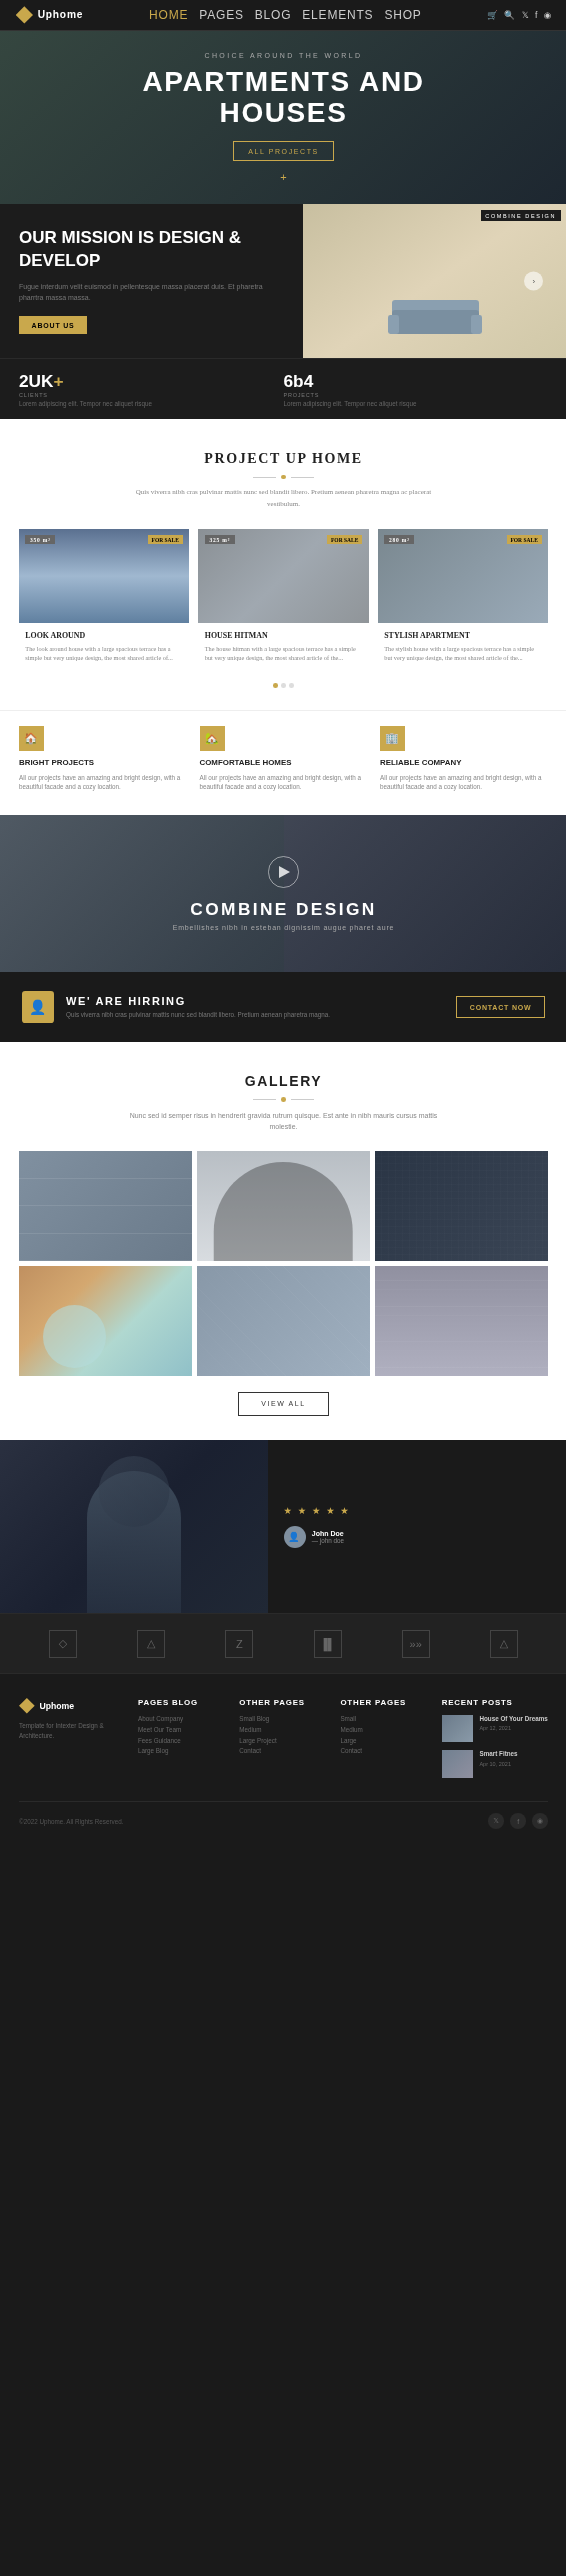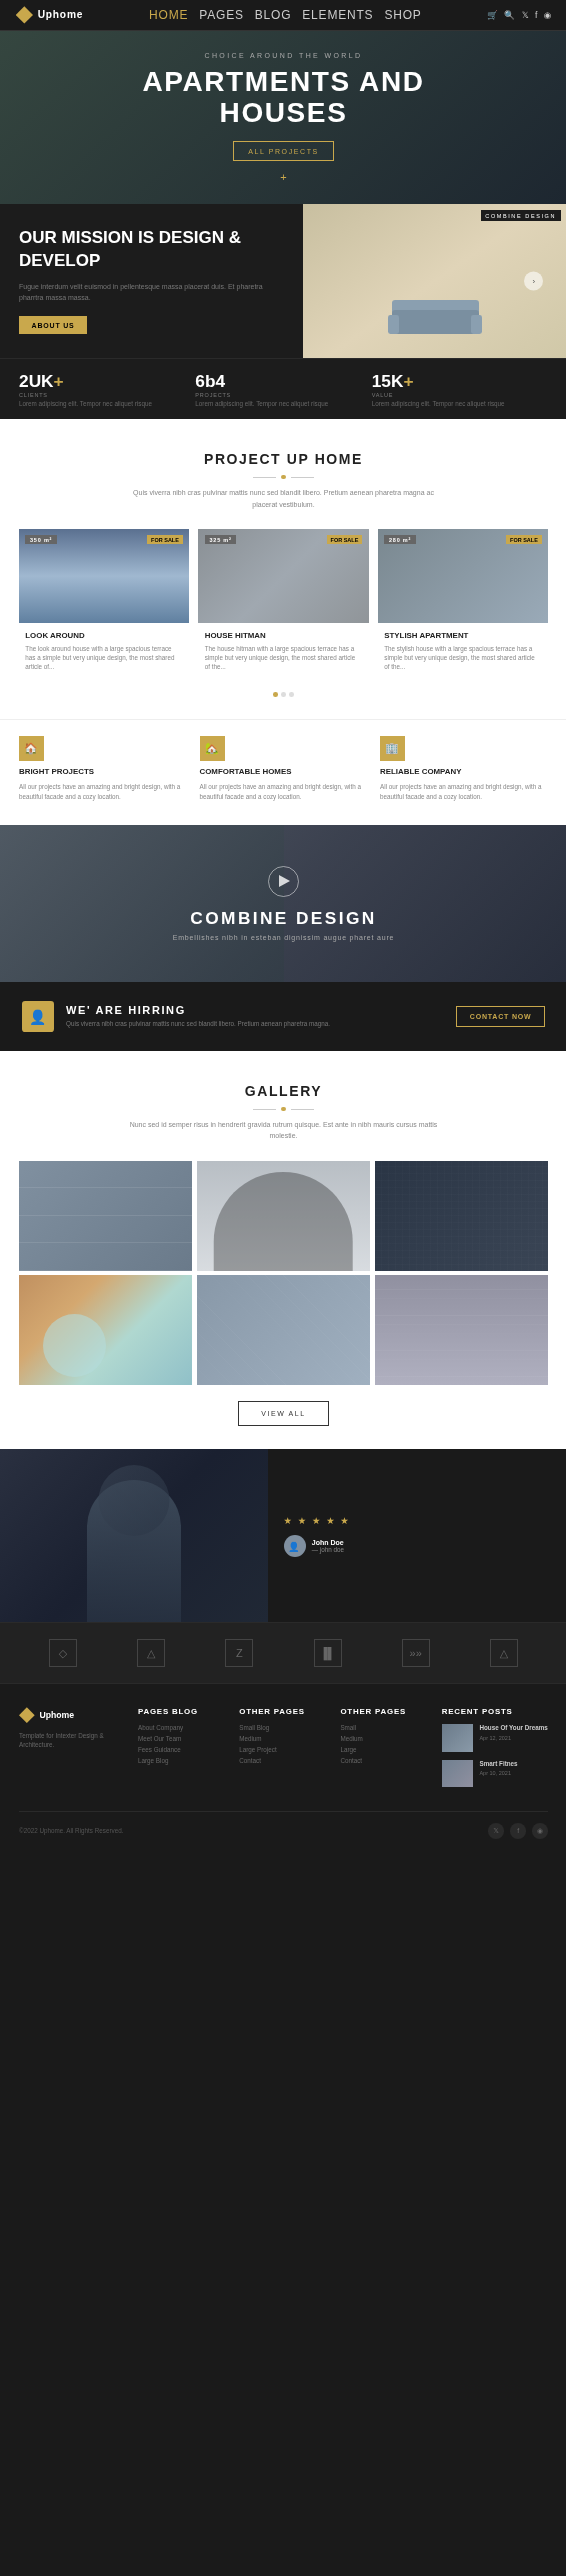--- a/index.html
+++ b/index.html
@@ -233,20 +233,21 @@
       color: #666;
       margin-top: 1.6px;
     }
     
     
     .project-section {
       background: #fff;
       color: #222;
       padding: 31.5px 19px 15.7px;
       text-align: center;
+      font-family: Liberation Serif, serif;
     }
     .section-title {
       font-size: 14px;
       font-weight: 800;
       text-transform: uppercase;
       letter-spacing: 1.6px;
     }
     .section-divider {
       display: flex;
       align-items: center;
@@ -790,25 +791,20 @@
   <div class="stat-item">
     <span class="stat-number">2UK<span>+</span></span>
     <span class="stat-label-top">CLIENTS</span>
     <span class="stat-desc">Lorem adipiscing elit. Tempor nec aliquet risque</span>
   </div>
   <div class="stat-item">
     <span class="stat-number">6b4</span>
     <span class="stat-label-top">PROJECTS</span>
     <span class="stat-desc">Lorem adipiscing elit. Tempor nec aliquet risque</span>
   </div>
-  <div class="stat-item">
-    <span class="stat-number">15K<span>+</span></span>
-    <span class="stat-label-top">VALUE</span>
-    <span class="stat-desc">Lorem adipiscing elit. Tempor nec aliquet risque</span>
-  </div>
 </div>
 
 <section class="project-section">
   <h2 class="section-title">PROJECT UP HOME</h2>
   <div class="section-divider">
     <div class="section-divider-line"></div>
     <div class="section-divider-dot"></div>
     <div class="section-divider-line"></div>
   </div>
   <p class="section-subtitle">Quis viverra nibh cras pulvinar mattis nunc sed blandit libero. Pretium aenean pharetra magna ac placerat vestibulum.</p>

